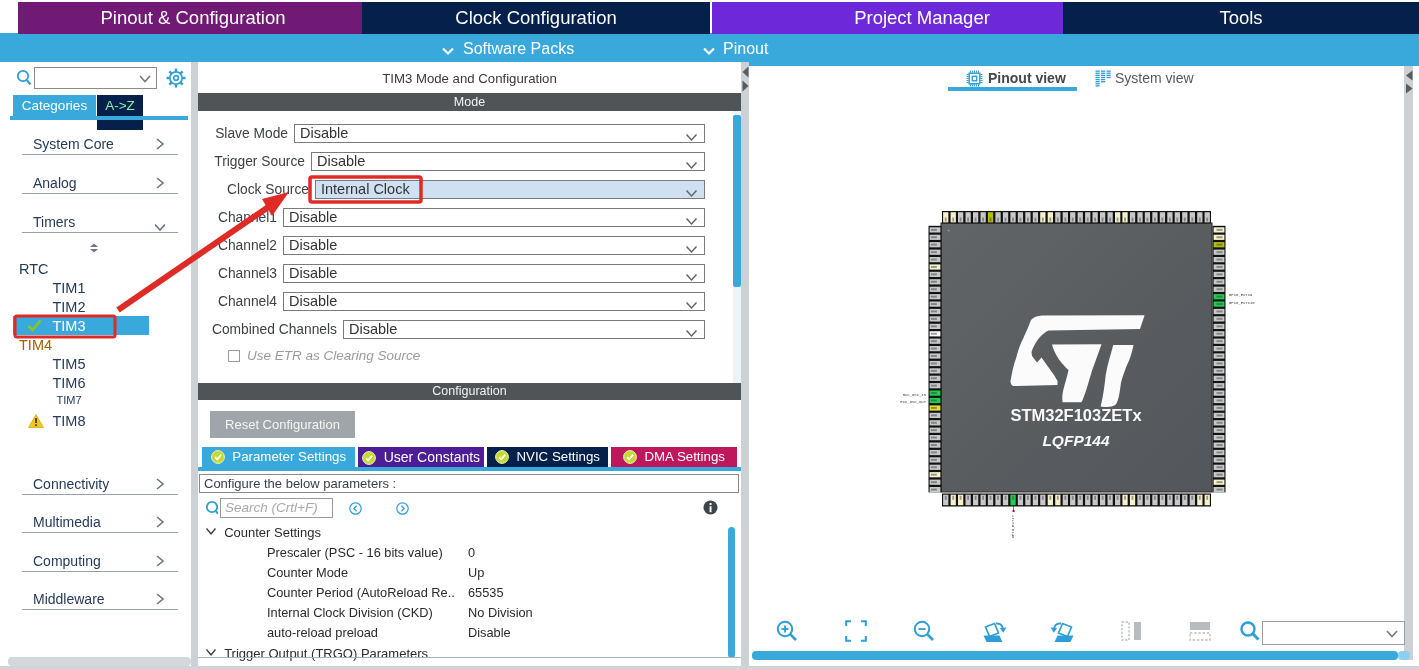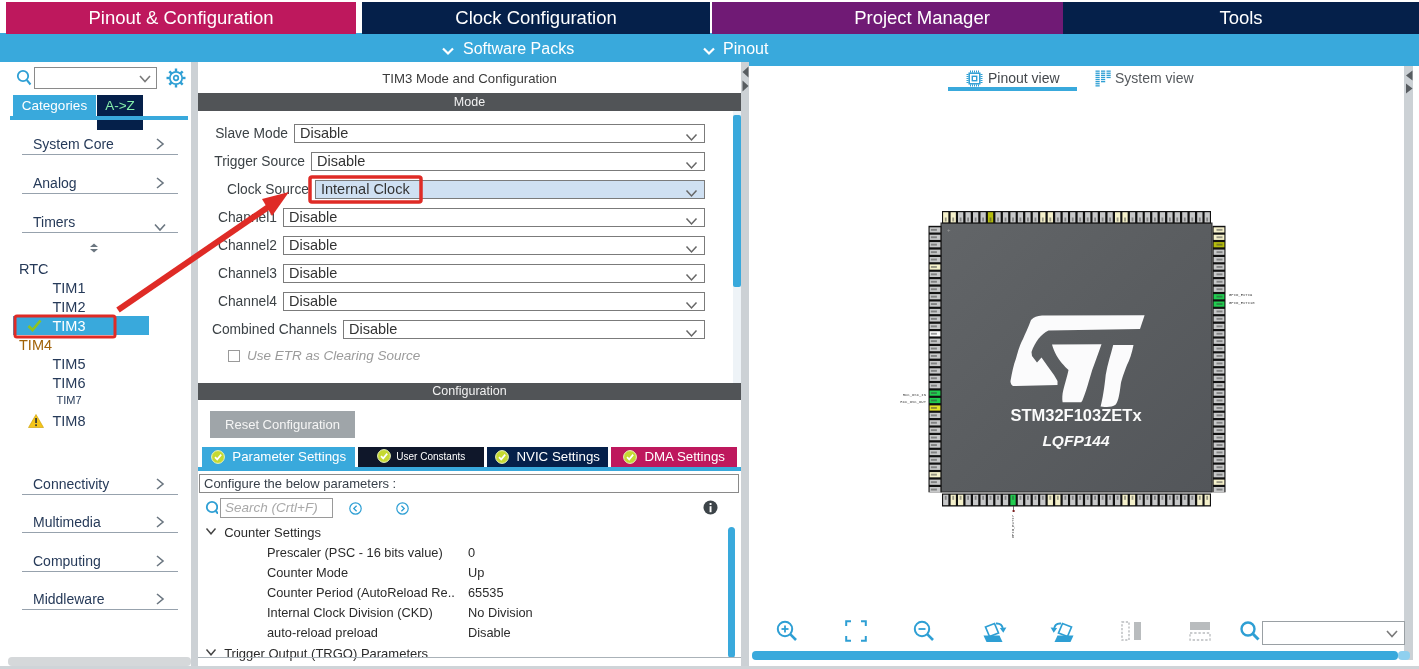--- a/index.html
+++ b/index.html
@@ -6,23 +6,23 @@
 .nav{color:#fff;font-size:18.5px;text-align:center;line-height:32px;height:32px;top:2px}
 .dd{position:absolute;border:1px solid #7b7b7b;background:#fff;font-size:14.5px;color:#333;line-height:17px;padding-left:5px;height:19px}
 .dd .ch{position:absolute;right:6px;top:4px}
 .lbl{position:absolute;font-size:13.8px;color:#3c4246;text-align:right}
 .item{position:absolute;font-size:14px;color:#263a59}
 .hr{position:absolute;height:1px;background:#8d99a6}
 .tree{position:absolute;font-size:12.8px;color:#2b2b2b}
 </style></head><body>
 <div class="ab" style="left:0;top:0;width:1419px;height:62px;background:#fff"></div>
 <div class="ab" style="left:0;top:33px;width:1419px;height:29px;background:#39a9dc"></div>
-<div class="ab nav" style="left:6px;width:350px;background:#be185d">Pinout &amp; Configuration</div>
+<div class="ab nav" style="left:18px;width:350px;background:#701a75">Pinout &amp; Configuration</div>
 <div class="ab nav" style="left:362px;width:348px;background:#05204a">Clock Configuration</div>
-<div class="ab nav" style="left:712px;width:420px;background:#701a75">Project Manager</div>
+<div class="ab nav" style="left:712px;width:420px;background:#6d28d9">Project Manager</div>
 <div class="ab nav" style="left:1063px;width:356px;background:#05204a">Tools</div>
 <div class="ab" style="left:441px;top:42px"><svg width="14" height="9" viewBox="0 0 14 9">
       <path d="M2 1.5 L7 6.5 L12 1.5" stroke="#fff" stroke-width="2.2" fill="none"></path>
     </svg></div>
 <div class="ab" style="left:463px;top:40px;color:#fff;font-size:16px">Software Packs</div>
 <div class="ab" style="left:702px;top:42px"><svg width="14" height="9" viewBox="0 0 14 9">
       <path d="M2 1.5 L7 6.5 L12 1.5" stroke="#fff" stroke-width="2.2" fill="none"></path>
     </svg></div>
 <div class="ab" style="left:723px;top:40px;color:#fff;font-size:16px">Pinout</div>
 <div class="ab" style="left:16px;top:69px"><svg width="16" height="17" viewBox="0 0 16 17">
@@ -150,21 +150,21 @@
 <div class="ab" style="left:228px;top:350px;width:12px;height:12px;border:1.6px solid #9a9a9a"></div>
 <div class="ab" style="left:247px;top:348px;font-size:13.5px;font-style:italic;color:#9b9b9b">Use ETR as Clearing Source</div>
 <div class="ab" style="left:733px;top:111px;width:8px;height:272px;background:#eef3f7"></div>
 <div class="ab" style="left:733px;top:115px;width:8px;height:172px;background:#39a9dc;border-radius:2px"></div>
 <div class="ab" style="left:198px;top:383px;width:543px;height:17px;background:#515457;color:#f2f2f2;font-size:12.5px;text-align:center;line-height:17px">Configuration</div>
 <div class="ab" style="left:210px;top:411px;width:145px;height:27px;background:#9fa5a9;color:#f5f5f5;font-size:13px;text-align:center;line-height:27px">Reset Configuration</div>
 <div class="ab" style="left:202px;top:447px;width:153px;height:20px;background:#39a9dc;color:#fff;font-size:13.3px;text-align:center;line-height:20px"><svg width="14" height="14" viewBox="0 0 14 14" style="vertical-align:-2.5px">
       <circle cx="7" cy="7" r="6.4" fill="#c5d932" stroke="#e9f3c0" stroke-width="1"></circle>
       <path d="M4 7.2 L6.2 9.4 L10.2 4.6" stroke="#fff" stroke-width="1.7" fill="none"></path>
     </svg>&nbsp; Parameter Settings</div>
-<div class="ab" style="left:358px;top:447px;width:126px;height:20px;background:#0f172a;color:#fff;font-size:10px;text-align:center;line-height:20px"><svg width="14" height="14" viewBox="0 0 14 14" style="vertical-align:-2.5px">
+<div class="ab" style="left:358px;top:447px;width:126px;height:20px;background:#4c1d95;color:#fff;font-size:14px;text-align:center;line-height:20px"><svg width="14" height="14" viewBox="0 0 14 14" style="vertical-align:-2.5px">
       <circle cx="7" cy="7" r="6.4" fill="#c5d932" stroke="#e9f3c0" stroke-width="1"></circle>
       <path d="M4 7.2 L6.2 9.4 L10.2 4.6" stroke="#fff" stroke-width="1.7" fill="none"></path>
     </svg>&nbsp; User Constants</div>
 <div class="ab" style="left:487px;top:447px;width:121px;height:20px;background:#05204a;color:#fff;font-size:13.3px;text-align:center;line-height:20px"><svg width="14" height="14" viewBox="0 0 14 14" style="vertical-align:-2.5px">
       <circle cx="7" cy="7" r="6.4" fill="#c5d932" stroke="#e9f3c0" stroke-width="1"></circle>
       <path d="M4 7.2 L6.2 9.4 L10.2 4.6" stroke="#fff" stroke-width="1.7" fill="none"></path>
     </svg>&nbsp; NVIC Settings</div>
 <div class="ab" style="left:611px;top:447px;width:126px;height:20px;background:#be185d;color:#fff;font-size:13.3px;text-align:center;line-height:20px"><svg width="14" height="14" viewBox="0 0 14 14" style="vertical-align:-2.5px">
       <circle cx="7" cy="7" r="6.4" fill="#c5d932" stroke="#e9f3c0" stroke-width="1"></circle>
       <path d="M4 7.2 L6.2 9.4 L10.2 4.6" stroke="#fff" stroke-width="1.7" fill="none"></path>
@@ -233,21 +233,21 @@
       <line x1="0.5" y1="8.5" x2="2.6" y2="8.5"></line>
       <line x1="0.5" y1="10.5" x2="2.6" y2="10.5"></line>
       <line x1="0.5" y1="12.5" x2="2.6" y2="12.5"></line>
 <line x1="14.4" y1="4.5" x2="16.5" y2="4.5"></line>
       <line x1="14.4" y1="6.5" x2="16.5" y2="6.5"></line>
       <line x1="14.4" y1="8.5" x2="16.5" y2="8.5"></line>
       <line x1="14.4" y1="10.5" x2="16.5" y2="10.5"></line>
       <line x1="14.4" y1="12.5" x2="16.5" y2="12.5"></line>
     </g>
   </svg>
-<div class="ab" style="left:988px;top:70px;font-size:14px;font-weight:normal;color:#44484c">Pinout view</div>
+<div class="ab" style="left:988px;top:70px;font-size:14px;font-weight:bold;color:#44484c">Pinout view</div>
 <div class="ab" style="left:948px;top:87px;width:129px;height:4px;background:#39a9dc"></div>
 <svg class="ab" style="left:1095px;top:70px" width="17" height="17" viewBox="0 0 17 17">
     <g fill="#2e9fd4">
       <rect x="0.5" y="0.5" width="4.2" height="1.3"></rect>
       <rect x="0.5" y="2.6" width="4.2" height="1.3"></rect>
       <rect x="0.5" y="4.7" width="4.2" height="1.3"></rect>
       <rect x="0.5" y="6.800000000000001" width="4.2" height="1.3"></rect>
       <rect x="0.5" y="8.9" width="4.2" height="1.3"></rect>
       <rect x="0.5" y="11.0" width="4.2" height="1.3"></rect>
       <rect x="0.5" y="13.100000000000001" width="4.2" height="1.3"></rect>

